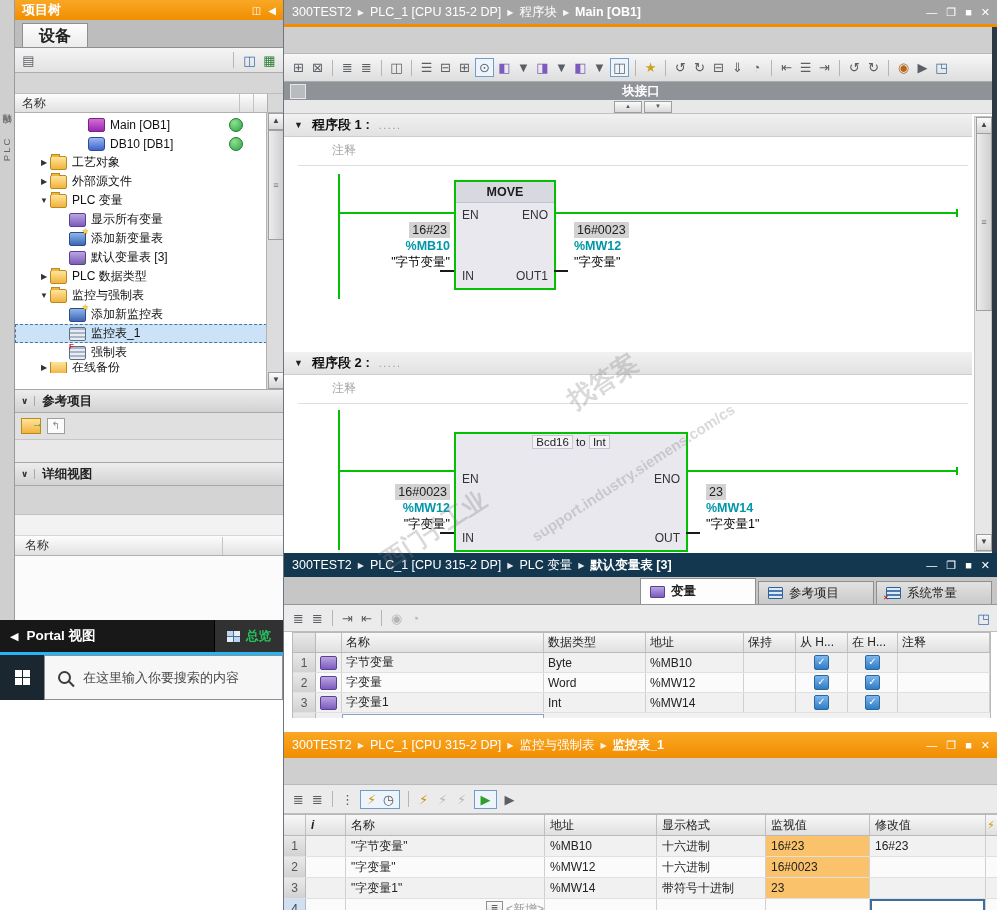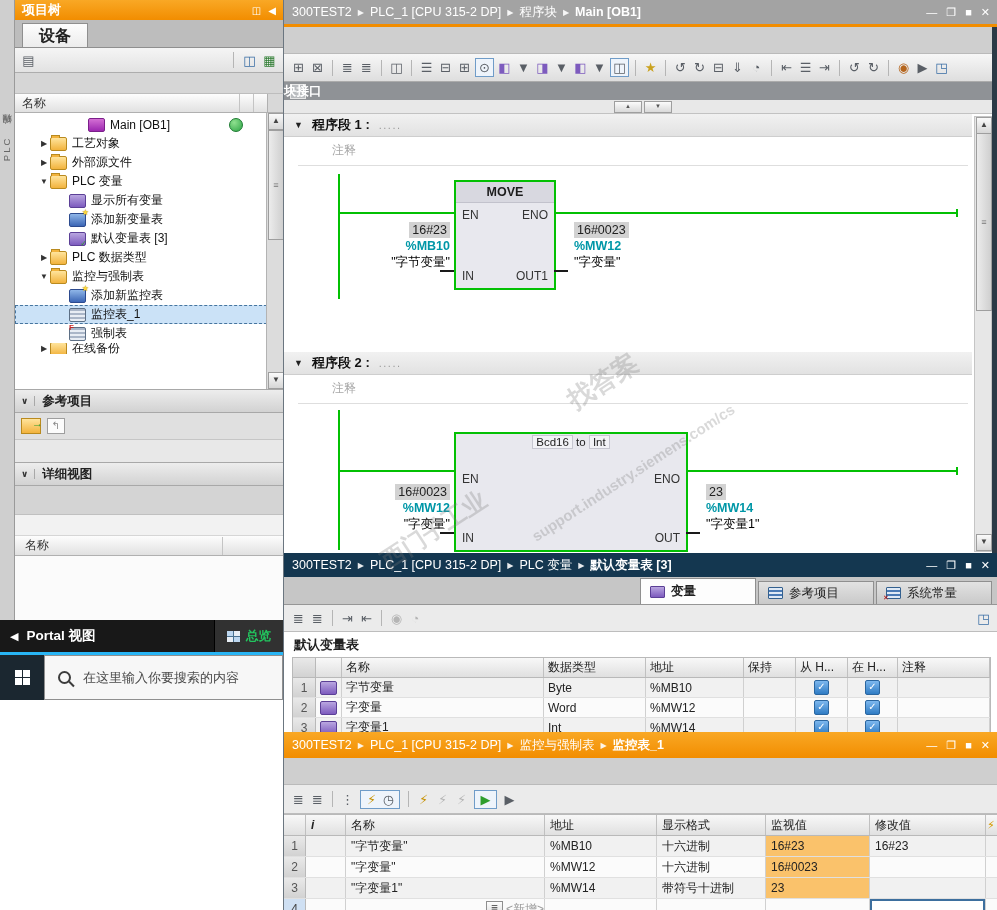--- a/index.html
+++ b/index.html
@@ -100,21 +100,21 @@
   .tbi.dim{color:#b5b5b5;}
   .tb-box{display:inline-flex;border:1px solid #6f9cc8;background:#eef4fb;padding:0 2px;margin:0 2px;}
   
   #win1{top:0;height:553px;border-left:1px solid #6b7680;}
   #win1 .tbar{background:#a3a3a3;}
   #w1-orange{height:3px;background:#f28d00;}
   #w1-gray{height:26px;background:#cfcfcf;border-bottom:1px solid #bababa;}
   #w1-toolbar{height:27px;background:linear-gradient(#f7f7f7,#dedede);border-bottom:1px solid #ababab;
     display:flex;align-items:center;padding:0 6px;gap:2px;}
   #w1-ifacebar{height:18px;background:#8f9296;position:relative;color:#fff;}
-  #w1-ifacebar .iftxt{position:absolute;left:0;right:0;font-weight:bold;font-size:12.5px;line-height:18px;}
+  #w1-ifacebar .iftxt{position:absolute;left:0;right:0;text-align:center;font-weight:bold;font-size:12.5px;line-height:18px;}
   #w1-ifacebar .ific{position:absolute;left:6px;top:2px;width:14px;height:13px;border:1px solid #e6e6e6;background:#b9bcbf;}
   #w1-split{height:13px;background:#e8e8e8;border-bottom:1px solid #c2c2c2;position:relative;}
   .split-btn{position:absolute;top:1px;width:26px;height:10px;background:linear-gradient(#fbfbfb,#d9d9d9);
     border:1px solid #9e9e9e;font-size:6px;color:#555;text-align:center;line-height:9px;}
   #w1-body{position:relative;height:442px;background:#fff;}
   #w1-sb{position:absolute;right:6px;top:2px;width:16px;height:434px;background:#e7e7e7;border:1px solid #c5c5c5;}
   #w1-darkstrip{position:absolute;right:0;top:27px;width:6px;height:526px;background:#2b3a46;}
   .net-h{height:22px;background:linear-gradient(#f1f1f1,#e2e2e2);border-bottom:1px solid #cecece;
     display:flex;align-items:center;gap:9px;padding-left:10px;margin-right:26px;}
   .net-h .tri{font-size:9px;color:#222;}
@@ -229,20 +229,26 @@
       <div class="cn"></div>
       <div class="cs"></div>
     </div>
     <div id="tree">
       <div class="trow" style="padding-left: 61px;">
           <span class="texp"></span>
           <span class="ti ic-ob"></span>
           <span class="tlabel">Main [OB1]</span>
           <span class="dot"></span>
         </div>
+        <div class="trow" style="padding-left: 61px;">
+          <span class="texp"></span>
+          <span class="ti ic-db"></span>
+          <span class="tlabel">DB10 [DB1]</span>
+          <span class="dot"></span>
+        </div>
         <div class="trow" style="padding-left: 23px;">
           <span class="texp">▶</span>
           <span class="ti ic-folder"></span>
           <span class="tlabel">工艺对象</span>
         </div>
         <div class="trow" style="padding-left: 23px;">
           <span class="texp">▶</span>
           <span class="ti ic-folder"></span>
           <span class="tlabel">外部源文件</span>
         </div>
@@ -535,21 +541,20 @@
         <span class="tbi">≣</span>
         <span class="tbi">≣</span>
         <span class="tb-sep"></span>
         <span class="tbi">⇥</span>
         <span class="tbi">⇤</span>
         <span class="tb-sep"></span>
         <span class="tbi dim">◉</span>
         <span class="tbi dim">◔</span>
         <span class="right"><span class="tbi" style="margin-left: 8px; color: rgb(58, 110, 165);">◳</span></span>
       </div>
-    <div id="w2-title">默认变量表</div>
     <div class="grid-tbl">
       <div class="vhead">
         <div class="rncell"></div>
         <div></div>
         <div>名称</div>
         <div>数据类型</div>
         <div>地址</div>
         <div>保持</div>
         <div>从 H...</div>
         <div>在 H...</div>

